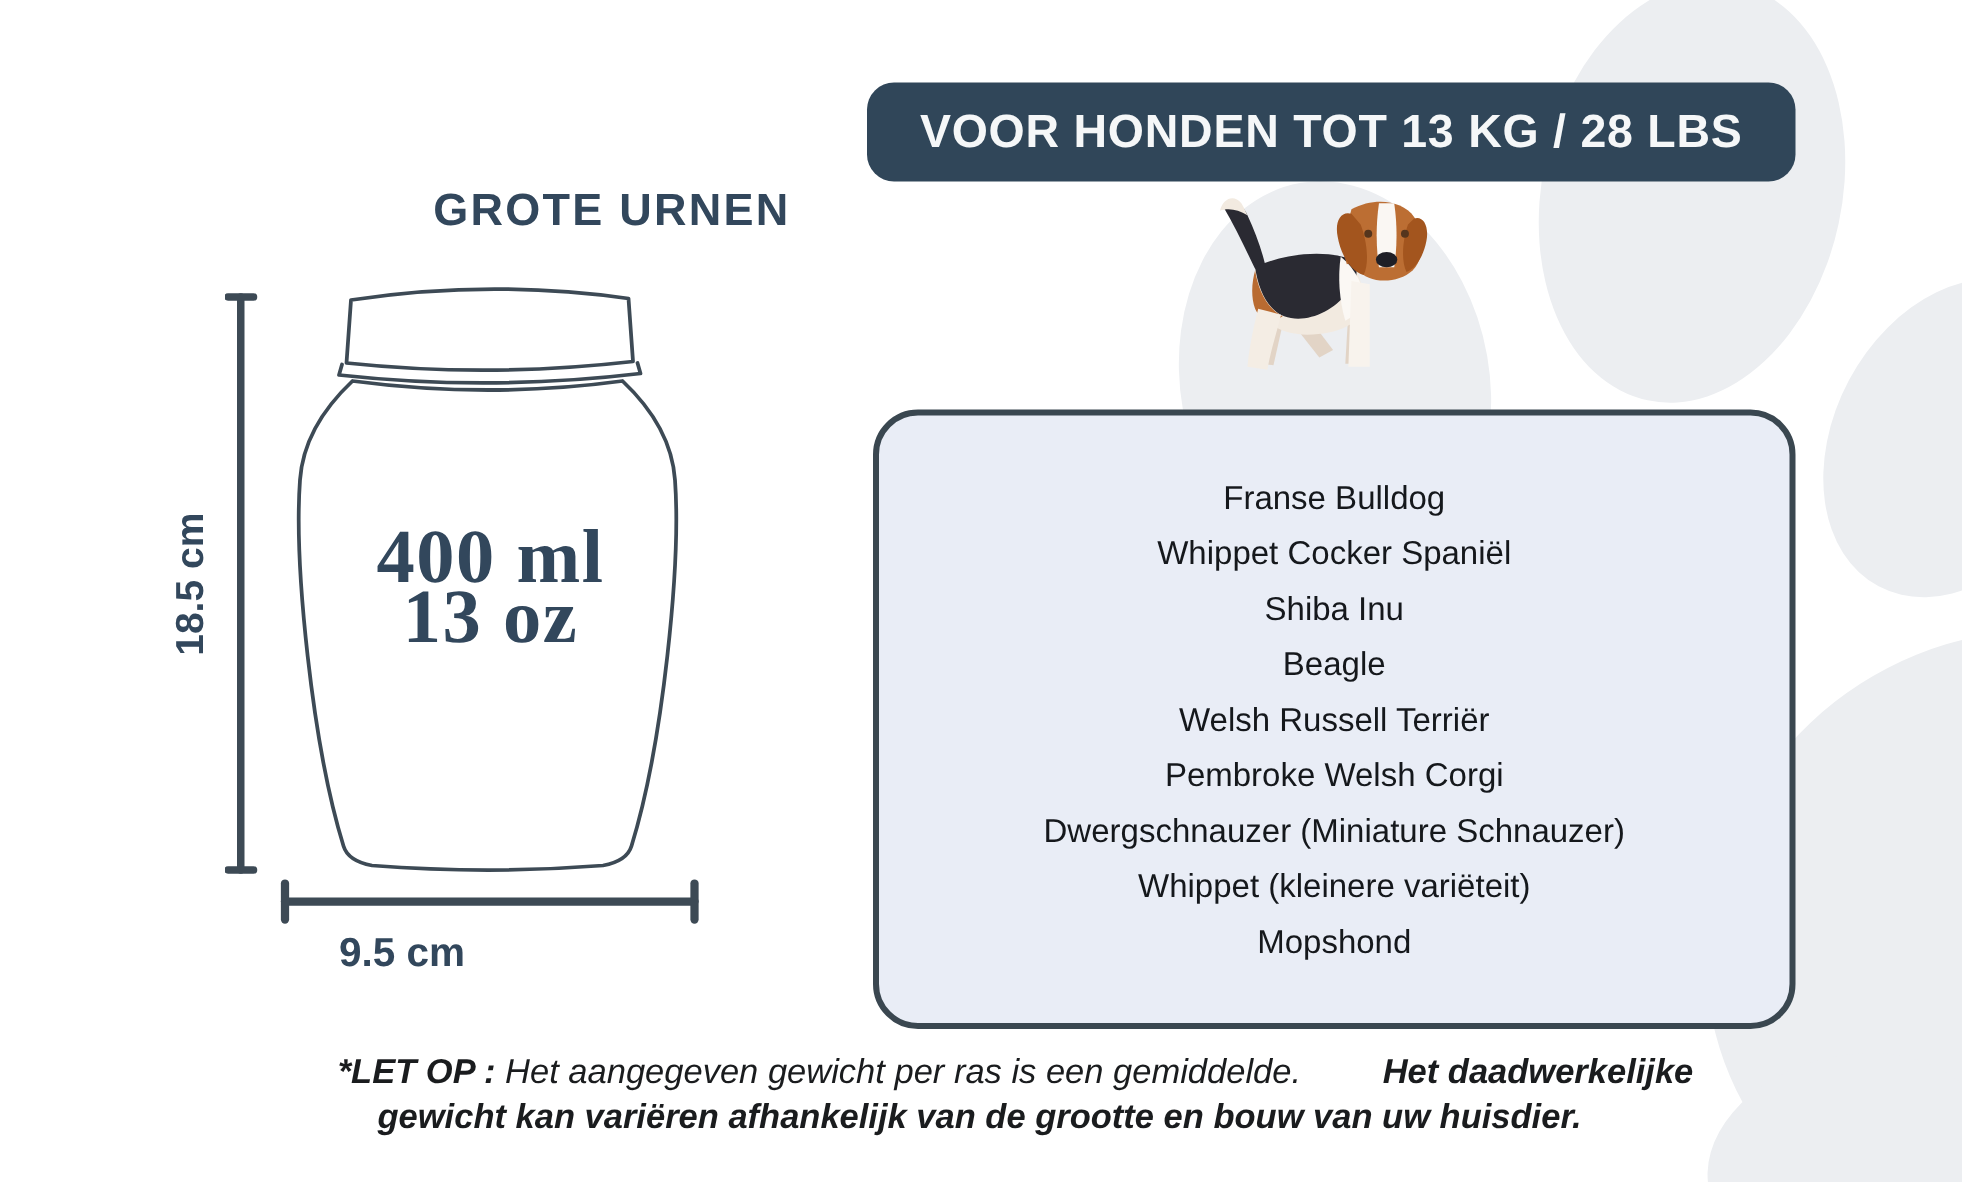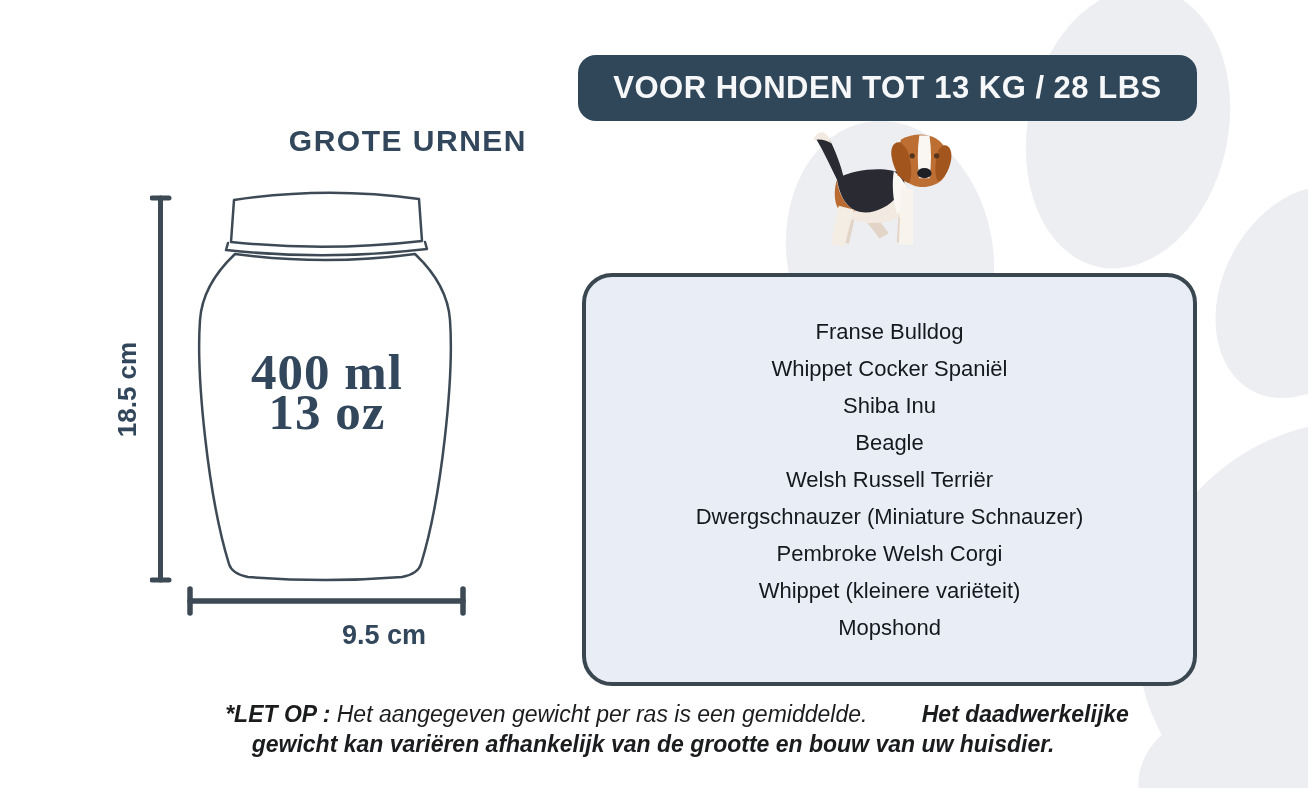--- a/index.html
+++ b/index.html
@@ -32,21 +32,21 @@
     font-size:51px;font-weight:bold;letter-spacing:1px;line-height:40px;font-family:Liberation Serif, serif;
   }
   #volume-ml{top:352px;}
   #volume-oz{top:392px;}
   #height-label{
     left:66px;top:374px;width:122px;text-align:center;
     transform:rotate(-90deg);transform-origin:center;
     font-size:26px;font-weight:bold;color:var(--heading);
   }
   #width-label{
-    left:226px;top:620px;width:200px;text-align:right;
+    left:226px;top:620px;width:200px;text-align:left;
     font-size:27px;font-weight:bold;color:var(--heading);
   }
 
   #banner{
     left:578px;top:55px;width:619px;height:66px;background:var(--banner-bg);
     border-radius:18px;display:flex;align-items:center;justify-content:center;
   }
   #banner-text{
     color:var(--banner-text);font-size:31px;font-weight:bold;letter-spacing:0.5px;
     white-space:nowrap;
@@ -167,23 +167,23 @@
       <div class="breed-item">Franse Bulldog</div>
 
       <div class="breed-item">Whippet Cocker Spaniël</div>
 
       <div class="breed-item">Shiba Inu</div>
 
       <div class="breed-item">Beagle</div>
 
       <div class="breed-item">Welsh Russell Terriër</div>
 
+      <div class="breed-item">Pembroke Welsh Corgi</div>
+
       <div class="breed-item">Dwergschnauzer (Miniature Schnauzer)</div>
-
-      <div class="breed-item">Pembroke Welsh Corgi</div>
 
 
       <div class="breed-item">Whippet (kleinere variëteit)</div>
 
       <div class="breed-item">Mopshond</div>
     </div>
 
   <div id="footnote" class="abs layer">
     <span class="fn-bold">*LET OP :</span>
     <span>Het aangegeven gewicht per ras is een gemiddelde.</span>

